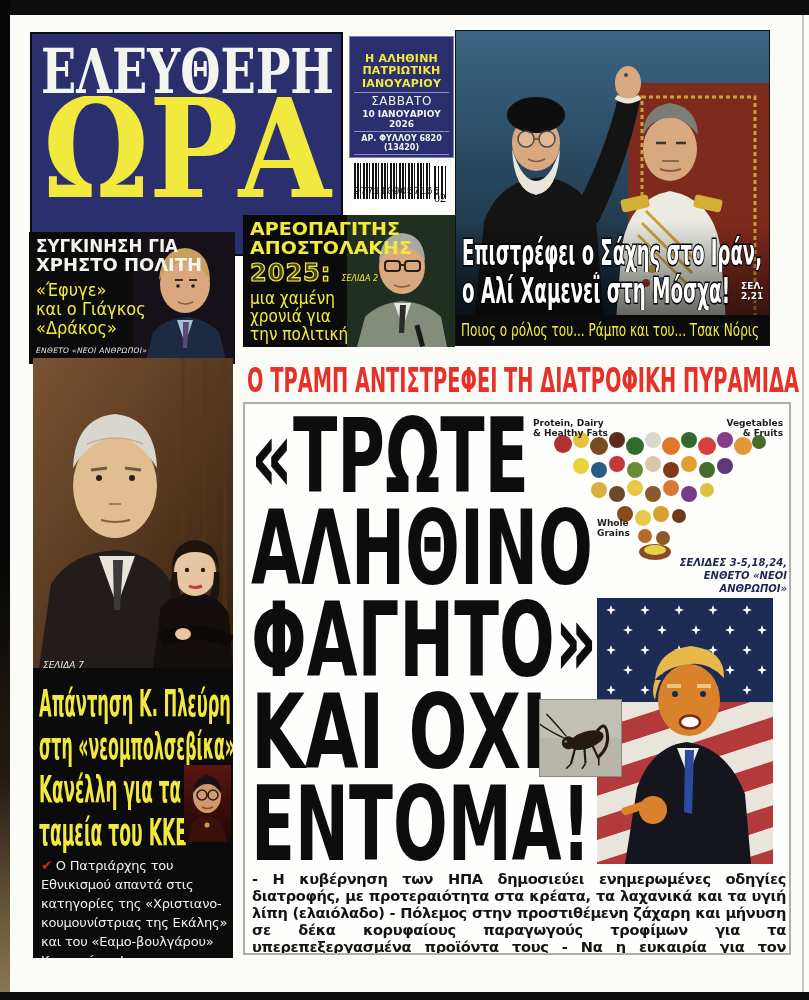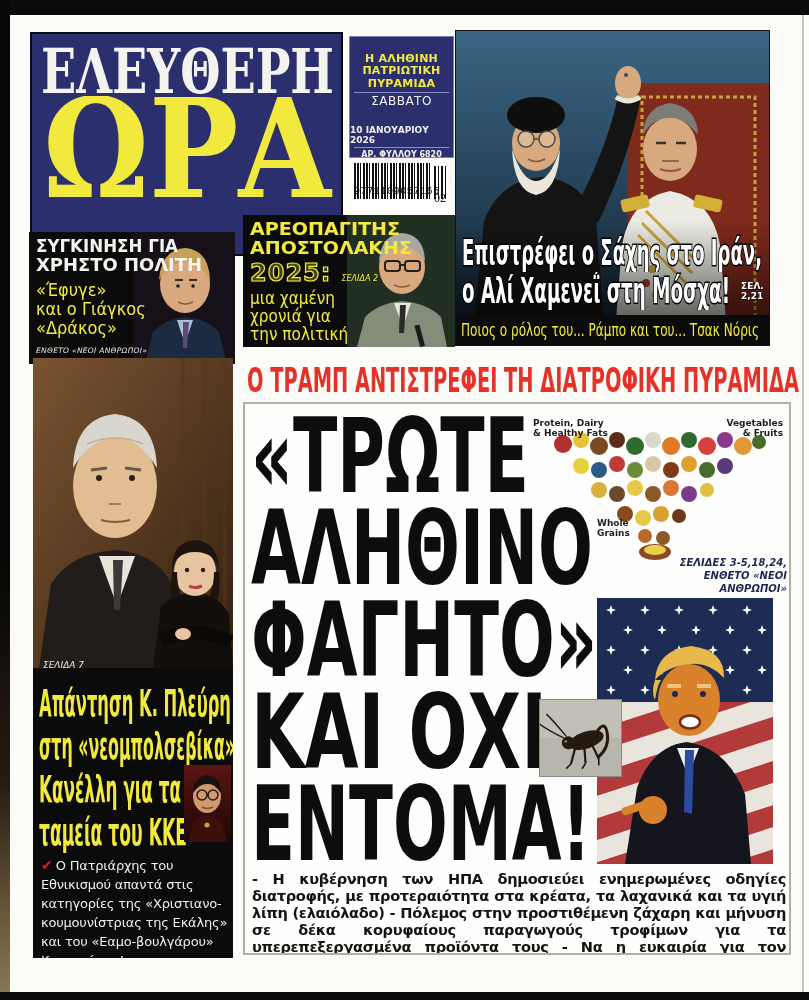--- a/index.html
+++ b/index.html
@@ -49,24 +49,24 @@
     <text x="1" y="49" font-size="62" textLength="293" lengthAdjust="spacingAndGlyphs" class="mast-serif" fill="#f4f4ee">ΕΛΕΥΘΕΡΗ</text>
   </svg>
   <svg class="abs" style="left:10px;top:62px" width="292" height="106">
     <text x="1" y="101" font-size="137" textLength="288" lengthAdjust="spacingAndGlyphs" class="mast-serif" fill="#f2e93e">ΩΡΑ</text>
   </svg>
 </div>
 
 <div class="abs navy" style="left:349px;top:36px;width:105px;height:122px;border:1px solid #7a80bb;box-sizing:border-box;padding-top:16px">
   <div class="tagline">Η ΑΛΗΘΙΝΗ</div>
   <div class="tagline">ΠΑΤΡΙΩΤΙΚΗ</div>
-  <div class="tagline">ΠΥΡΑΜΙΔΑ</div>
+  <div class="tagline">ΙΑΝΟΥΑΡΙΟΥ</div>
   <div class="divider"></div>
   <div class="wht" style="font-size:12px;text-align:center;letter-spacing:.5px;line-height:1">ΣΑΒΒΑΤΟ</div>
-  <div class="wht" style="font-size:9px;font-weight:bold;margin-top:18px">10 ΙΑΝΟΥΑΡΙΟΥ 2026</div>
+  <div class="wht" style="font-size:9px;font-weight:bold;text-align:center;margin-top:2px">10 ΙΑΝΟΥΑΡΙΟΥ 2026</div>
   <div class="divider"></div>
   <div class="wht" style="font-size:8px;font-weight:bold;text-align:center">ΑΡ. ΦΥΛΛΟΥ 6820 (13420)</div>
   <div class="divider"></div>
   <div class="wht" style="font-size:10.5px;font-weight:bold;text-align:right;letter-spacing:.5px">ΤΙΜΗ 1,50 ΕΥΡΩ</div>
 </div>
 
 <div class="abs" style="left:352px;top:163px;width:97px;height:47px;background:#fff">
   <div class="abs" style="left:2px;top:0;width:77px;height:36px;background:repeating-linear-gradient(90deg,#111 0 1.5px,#fff 1.5px 3px,#111 3px 4.5px,#fff 4.5px 6px,#111 6px 6.8px,#fff 6.8px 9px)"></div>
   <div class="abs" style="right:2px;top:3px;width:13px;height:33px;background:repeating-linear-gradient(90deg,#111 0 1.5px,#fff 1.5px 3.5px)"></div>
   <div class="abs" style="left:2px;bottom:13px;font-family:Liberation Mono, monospace;font-size:10px;letter-spacing:.6px;color:#111">9771109057165</div>

